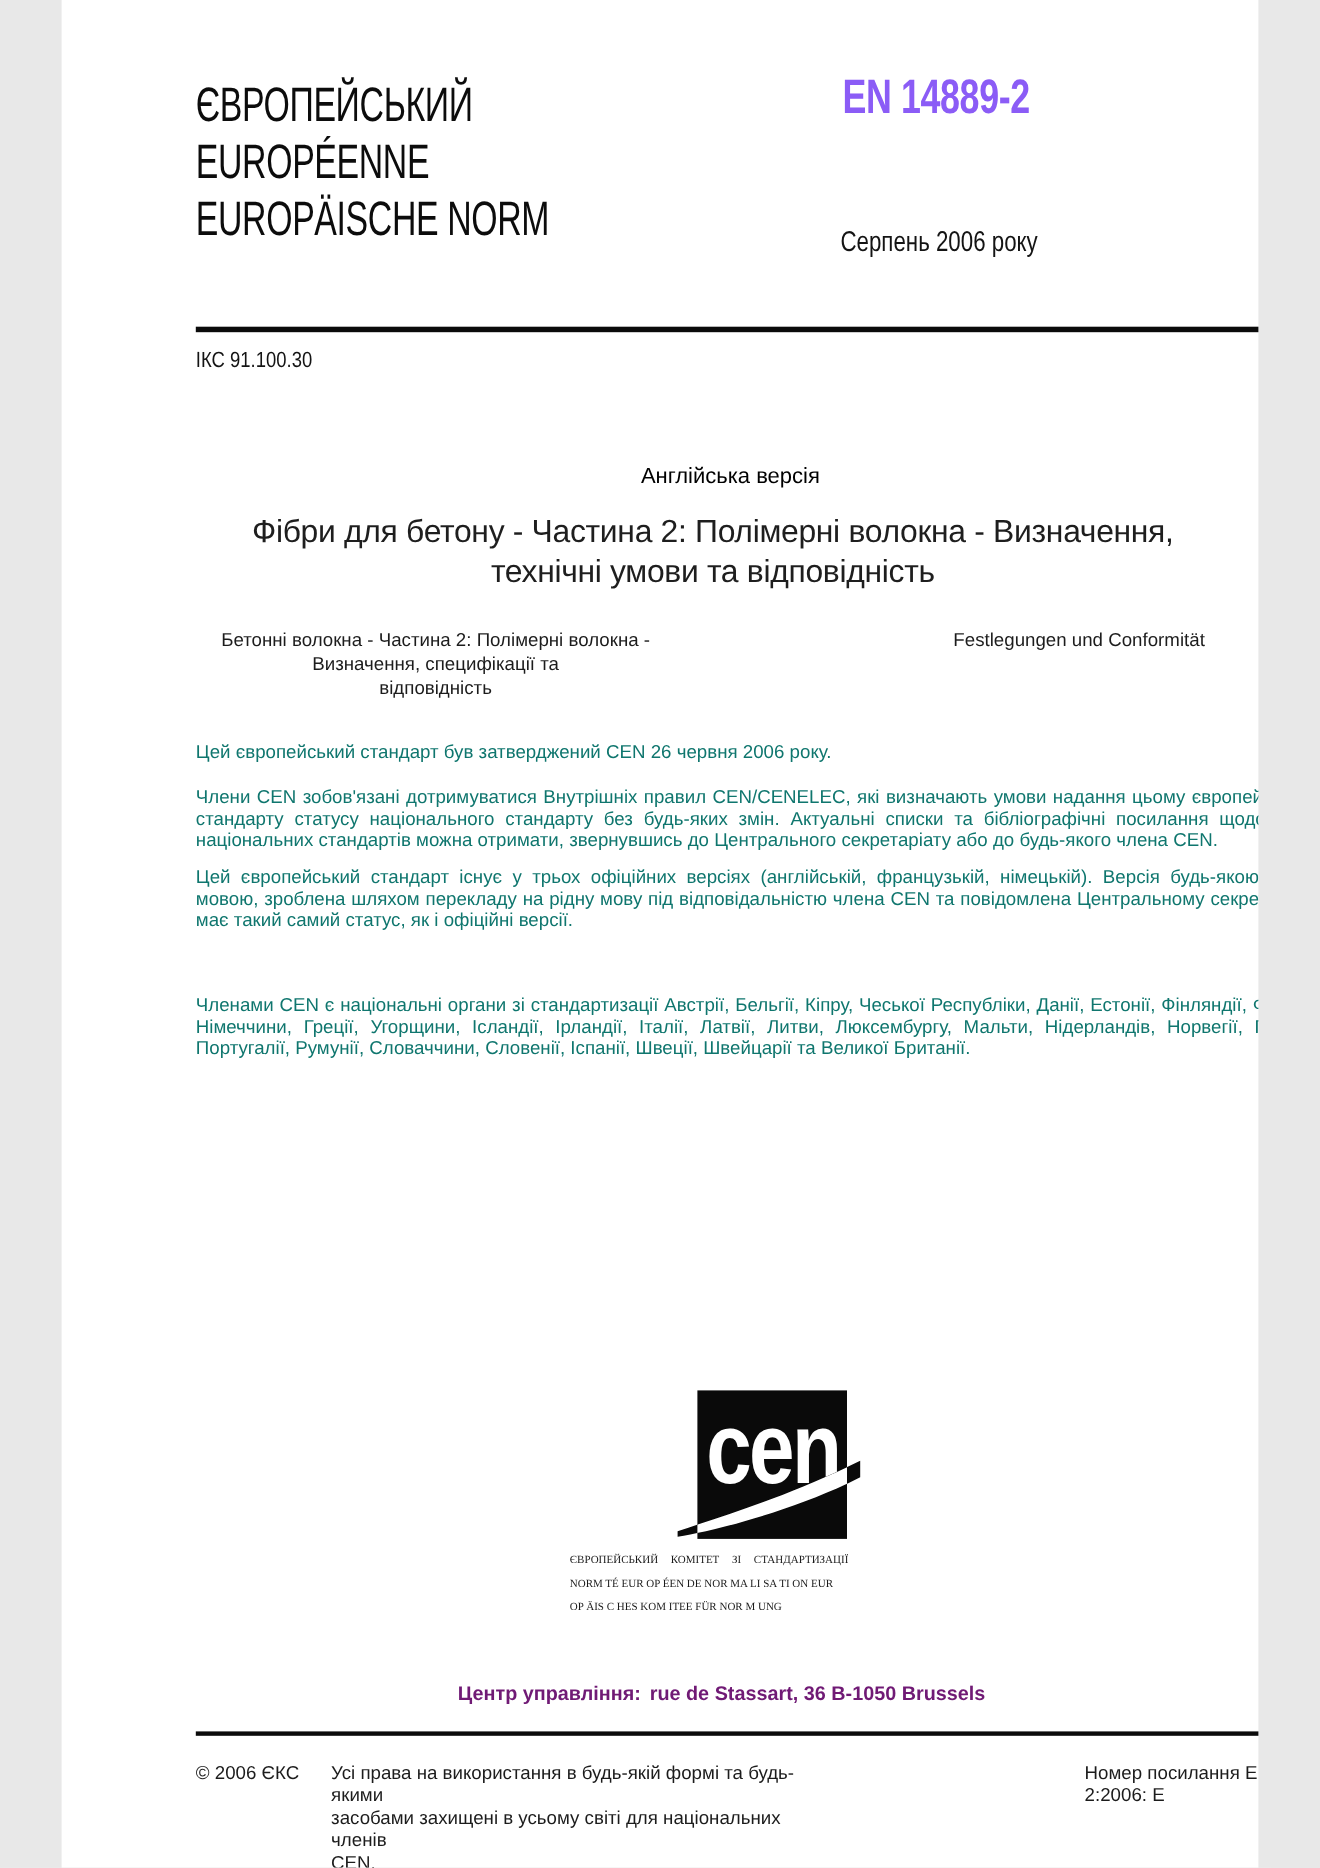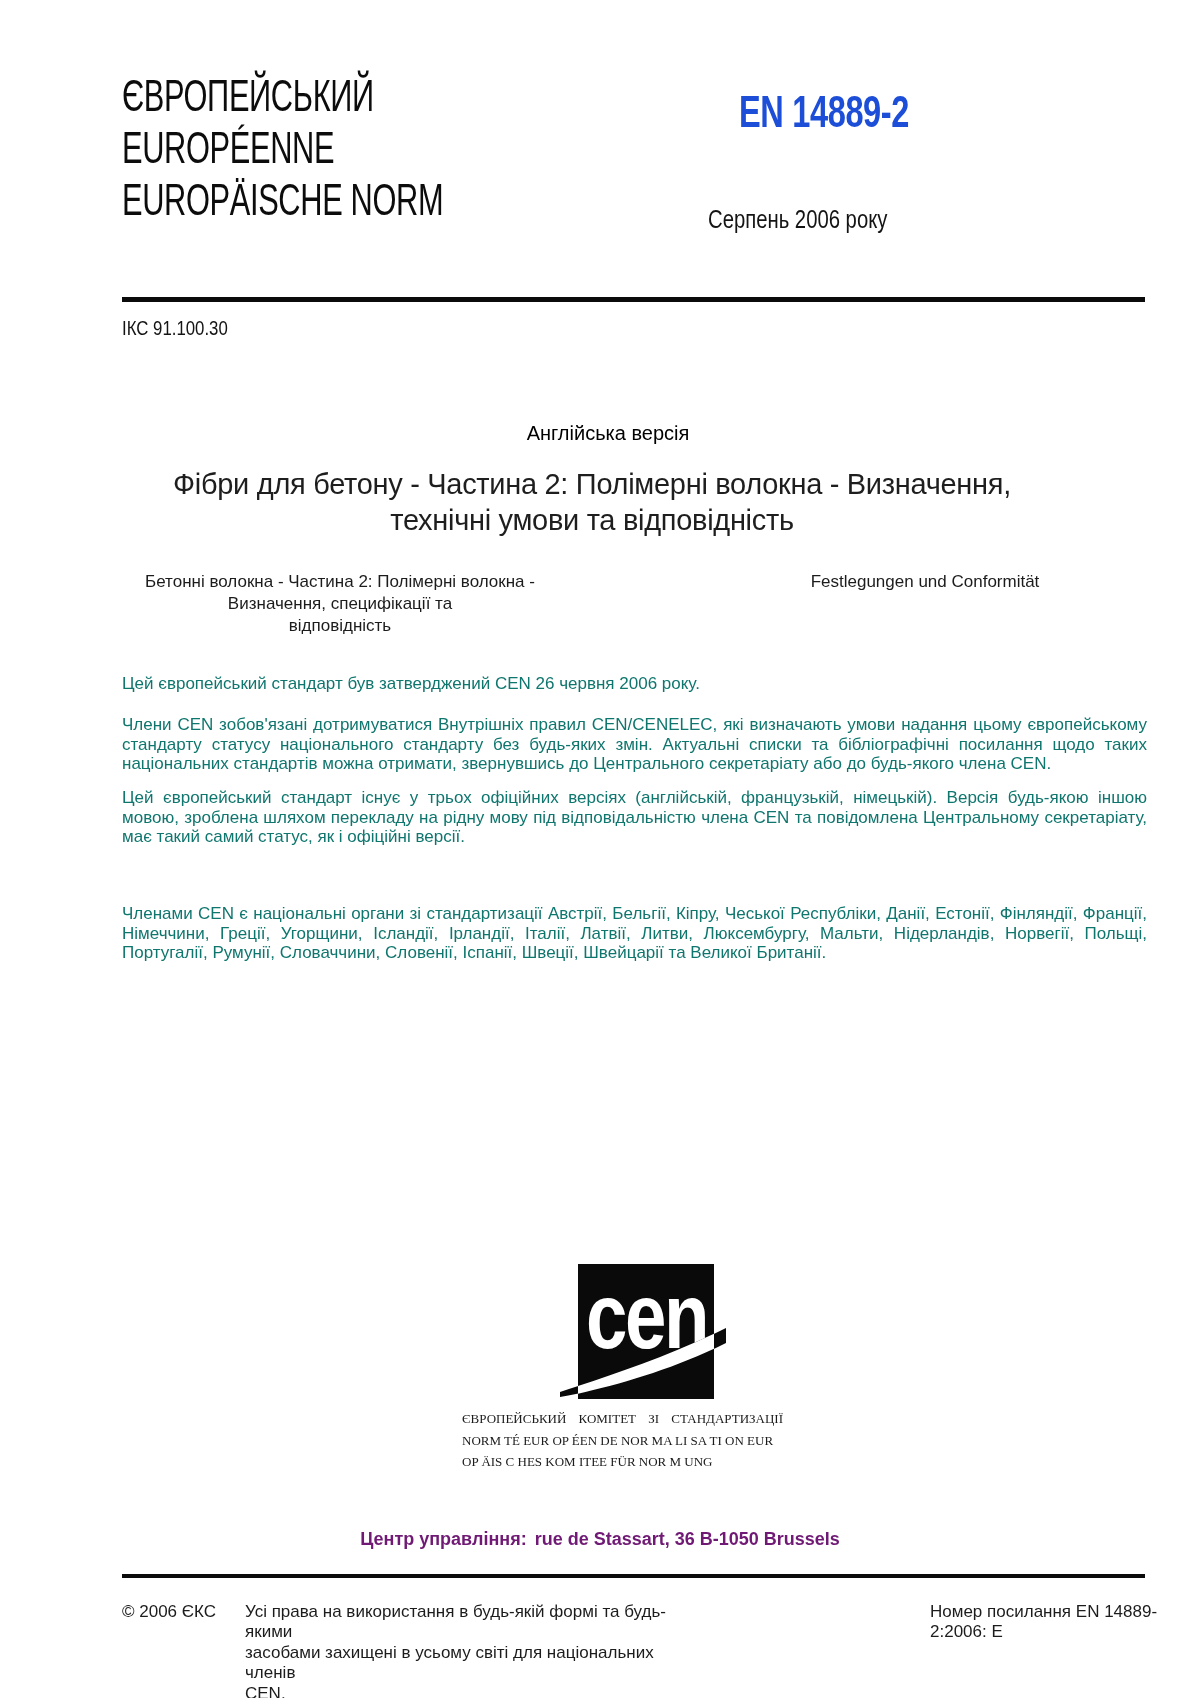--- a/index.html
+++ b/index.html
@@ -1,28 +1,28 @@
 <!DOCTYPE html>
 <html><head>
 <meta charset="utf-8">
 <style>
   html,body{margin:0;padding:0;background:#e8e8e8;}
   .page{
-    position:relative;width:1200px;height:1698px;background:#ffffff;
+    position:relative;width:1088px;height:1698px;background:#ffffff;
     font-family:"Liberation Sans",sans-serif;color:#161616;overflow:hidden;
     margin:0 auto;
   }
   .abs{position:absolute;}
 
   
   #org-title{left:122px;top:70px;font-size:44px;line-height:52px;font-weight:400;color:#0c0c0c;white-space:nowrap;}
   #org-title .squeeze{display:inline-block;transform:scaleX(0.70);transform-origin:0 0;letter-spacing:-0.5px;}
 
   
-  #std-code{left:710px;top:87px;font-size:44px;font-weight:700;color:#1d4ed8;white-space:nowrap;margin-left:29px;}
+  #std-code{left:710px;top:64px;font-size:44px;font-weight:700;color:#8b5cf6;white-space:nowrap;}
   #std-code .squeeze{display:inline-block;transform:scaleX(0.74);transform-origin:0 0;letter-spacing:-0.5px;}
   #issue-date{left:708px;top:204px;font-size:26px;color:#141414;white-space:nowrap;}
   #issue-date .squeeze{display:inline-block;transform:scaleX(0.78);transform-origin:0 0;}
 
   .rule{background:#0b0b0b;}
   #rule-top{left:122px;top:297px;width:1023px;height:5px;}
   #rule-bottom{left:122px;top:1574px;width:1023px;height:4px;}
 
   #ics{left:122px;top:317px;font-size:20px;color:#141414;white-space:nowrap;}
   #ics .squeeze{display:inline-block;transform:scaleX(0.84);transform-origin:0 0;}
@@ -36,21 +36,21 @@
 
   .para{left:122px;width:1025px;text-align:justify;font-size:17px;line-height:19.6px;color:#0f766e;}
   #p1{top:674px;text-align:left;}
   #p2{top:715px;}
   #p3{top:788px;}
   #p4{top:904px;}
 
   #logo{left:578px;top:1264px;width:136px;height:135px;}
   #logo svg{overflow:visible;display:block;}
 
-  #committee{left:462px;top:1408px;width:378px;font-family:"Liberation Serif",serif;font-size:13px;line-height:21.5px;color:#1b1b1b;}
+  #committee{left:462px;top:1408px;width:378px;font-family:"Liberation Serif",serif;font-size:10px;line-height:21.5px;color:#1b1b1b;}
   #committee .l1{word-spacing:9px;white-space:nowrap;}
   #committee .l2,#committee .l3{white-space:nowrap;}
 
   #centre{left:15px;top:1529px;width:1170px;text-align:center;font-size:18px;font-weight:700;color:#701a75;}
   #centre .lbl{margin-right:8px;}
 
   #copyright{left:122px;top:1602px;font-size:17px;color:#1c1c1c;white-space:nowrap;}
   #rights{left:245px;top:1602px;width:445px;font-size:17px;line-height:20.4px;color:#1c1c1c;}
   #reference{left:930px;top:1602px;width:240px;font-size:17px;line-height:20.4px;color:#1c1c1c;}
 </style>

